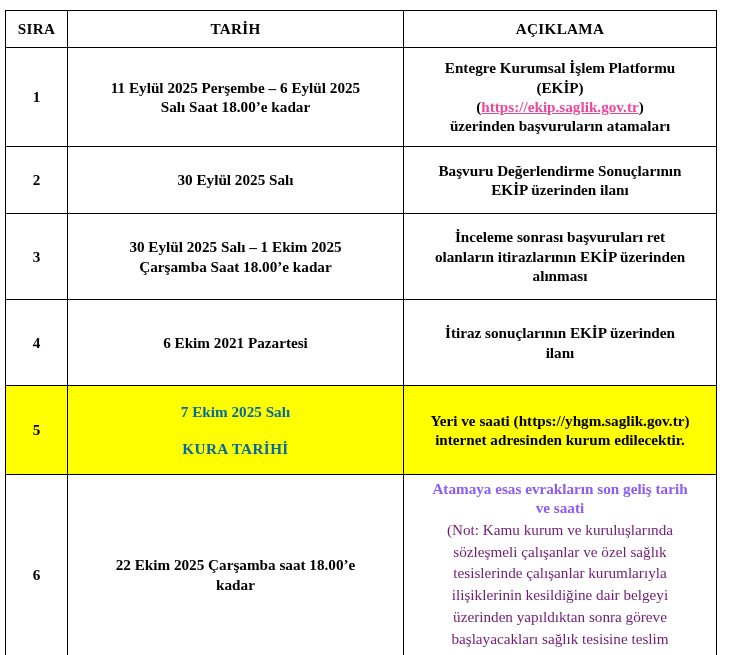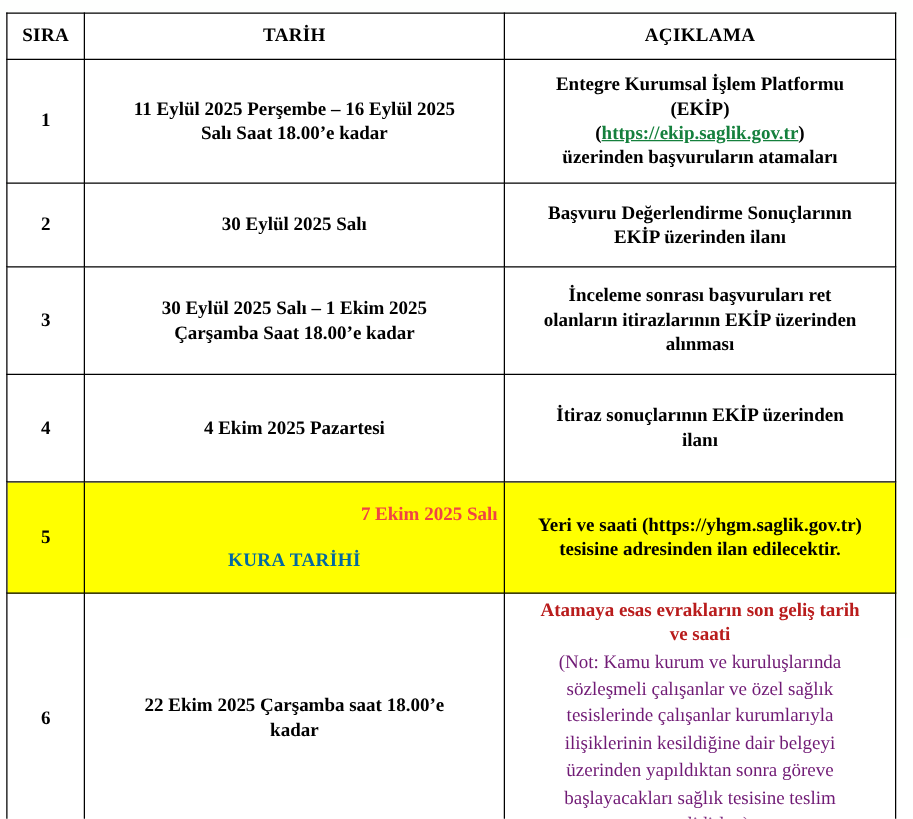--- a/index.html
+++ b/index.html
@@ -80,32 +80,31 @@
   tr.row-3 td { height: 77px; }
   tr.row-4 td { height: 77px; }
   tr.row-5 td { height: 80px; }
   tr.row-6 td { height: 182px; }
 
   tr.highlight td {
     background: #ffff00;
   }
 
   .link {
-    color: #15803d;
+    color: #ec4899;
     text-decoration: underline;
   }
   .paren {
     color: #000000;
     text-decoration: none;
   }
 
   .txt-red {
-    color: #ef4444;
-    font-weight: bold;
-    text-align: right;
+    color: #0369a1;
+    font-weight: bold;
   }
   .kura {
     display: block;
     margin-top: 18px;
     font-weight: bold;
     color: #0369a1;
     letter-spacing: 0.4px;
   }
 
   .note-red {
@@ -113,21 +112,21 @@
     color: #701a75;
     font-weight: normal;
     font-size: 15.2px;
     line-height: 1.3;
     margin-top: 2px;
   }
 
   .desc-head {
     display: block;
     font-weight: bold;
-    color: #b91c1c;
+    color: #8b5cf6;
   }
 
   .nowrap-block { display: block; }
 </style>
 </head>
 <body>
 
 <div class="page">
 
   <table class="schedule-table">
@@ -143,21 +142,21 @@
         <th class="hdr-cell">TARİH</th>
         <th class="hdr-cell">AÇIKLAMA</th>
       </tr>
     </thead>
 
     <tbody>
 
       <tr class="row-1">
         <td class="cell-sira">1</td>
         <td class="cell-date">
-          <span class="nowrap-block">11 Eylül 2025 Perşembe – 16 Eylül 2025</span>
+          <span class="nowrap-block">11 Eylül 2025 Perşembe – 6 Eylül 2025</span>
           <span class="nowrap-block">Salı Saat 18.00’e kadar</span>
         </td>
         <td class="cell-desc">
           <span class="nowrap-block">Entegre Kurumsal İşlem Platformu</span>
           <span class="nowrap-block">(EKİP)</span>
           <span class="nowrap-block"><span class="paren">(</span><a class="link" href="#">https://ekip.saglik.gov.tr</a><span class="paren">)</span></span>
           <span class="nowrap-block">üzerinden başvuruların atamaları</span>
         </td>
       </tr>
 
@@ -181,37 +180,37 @@
         <td class="cell-desc">
           <span class="nowrap-block">İnceleme sonrası başvuruları ret</span>
           <span class="nowrap-block">olanların itirazlarının EKİP üzerinden</span>
           <span class="nowrap-block">alınması</span>
         </td>
       </tr>
 
       <tr class="row-4">
         <td class="cell-sira">4</td>
         <td class="cell-date">
-          <span class="nowrap-block">4 Ekim 2025 Pazartesi</span>
+          <span class="nowrap-block">6 Ekim 2021 Pazartesi</span>
         </td>
         <td class="cell-desc">
           <span class="nowrap-block">İtiraz sonuçlarının EKİP üzerinden</span>
           <span class="nowrap-block">ilanı</span>
         </td>
       </tr>
 
       <tr class="row-5 highlight">
         <td class="cell-sira">5</td>
         <td class="cell-date">
           <span class="nowrap-block txt-red">7 Ekim 2025 Salı</span>
           <span class="kura">KURA TARİHİ</span>
         </td>
         <td class="cell-desc">
           <span class="nowrap-block">Yeri ve saati (https://yhgm.saglik.gov.tr)</span>
-          <span class="nowrap-block">tesisine adresinden ilan edilecektir.</span>
+          <span class="nowrap-block">internet adresinden kurum edilecektir.</span>
         </td>
       </tr>
 
       <tr class="row-6">
         <td class="cell-sira">6</td>
         <td class="cell-date">
           <span class="nowrap-block">22 Ekim 2025 Çarşamba saat 18.00’e</span>
           <span class="nowrap-block">kadar</span>
         </td>
         <td class="cell-desc">

